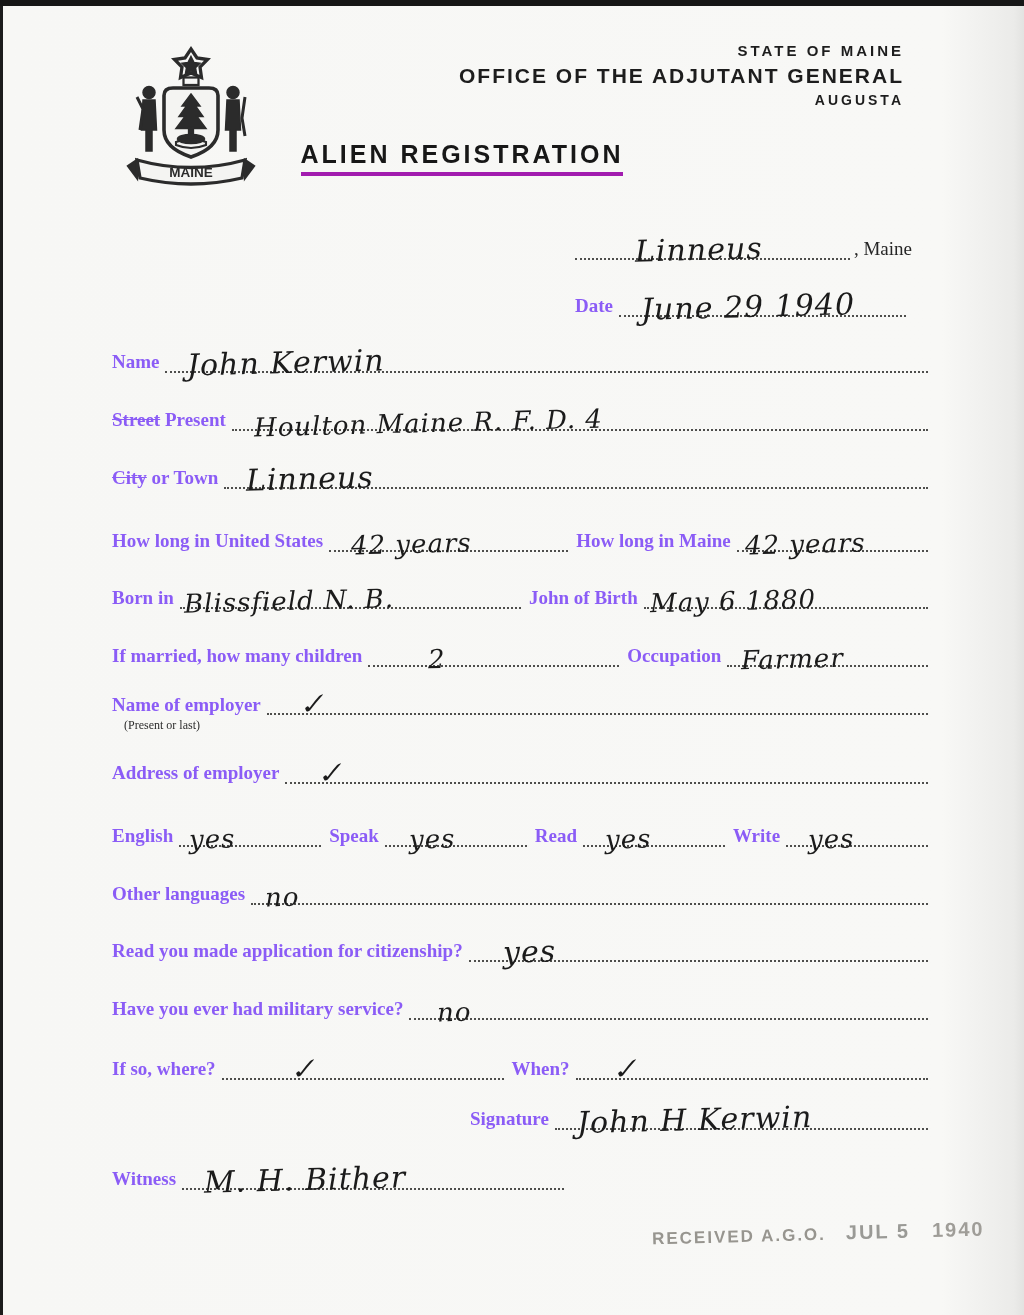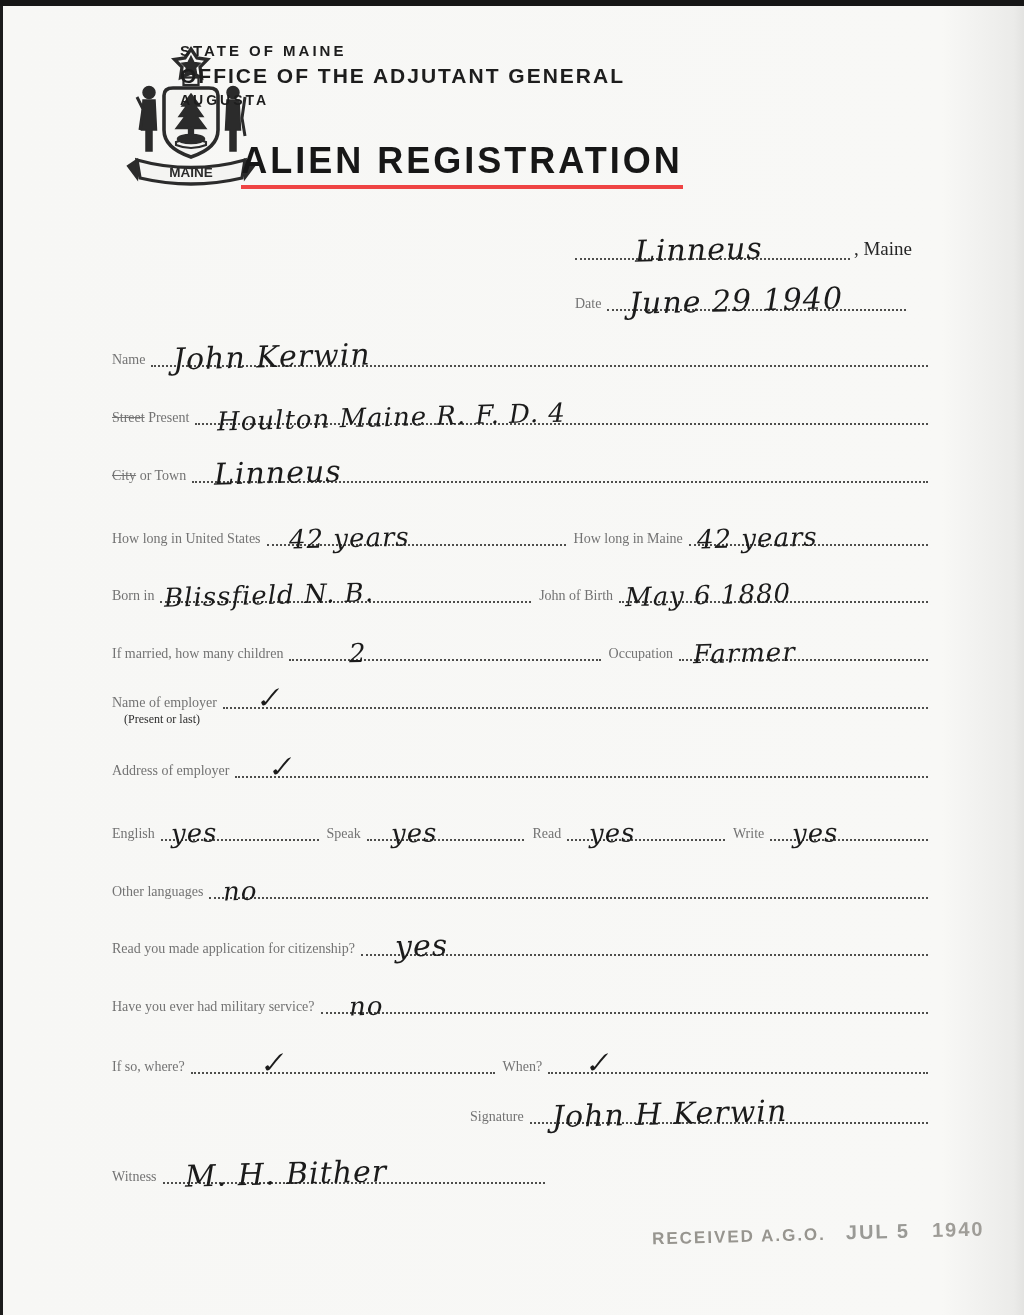--- a/index.html
+++ b/index.html
@@ -9,35 +9,35 @@
     font-family:"Liberation Serif", serif;
     background:linear-gradient(90deg,#f7f7f5 0%,#f8f8f6 92%,#ebebe9 99%,#e3e3e1 100%);
     color:#222;
     overflow:hidden;
   }
   .edge-top { position:absolute; top:0; left:0; width:100%; height:6px; background:#161616; }
   .edge-left { position:absolute; top:6px; left:0; width:3px; height:1309px; background:#1c1c1c; }
 
   
   .seal { position:absolute; left:116px; top:42px; width:150px; height:152px; }
-  .hdr { position:absolute; left:180px; right:120px; text-align:left;
+  .hdr { position:absolute; left:180px; right:120px; text-align:right;
          font-family:"Liberation Sans", sans-serif; font-weight:bold; color:#1d1d1d; }
   .hdr1 { top:42px; font-size:15px; letter-spacing:3px; }
   .hdr2 { top:64px; font-size:21px; letter-spacing:2px; }
   .hdr3 { top:92px; font-size:14px; letter-spacing:3px; }
   .hdr-title { position:absolute; left:0; right:100px; top:140px; text-align:center; }
   .hdr-title span {
     display:inline-block; font-family:"Liberation Sans", sans-serif; font-weight:bold;
-    font-size:36px; letter-spacing:3px; color:#171717;
-    border-bottom:4px solid #ef4444; padding-bottom:3px;
+    font-size:25px; letter-spacing:3px; color:#171717;
+    border-bottom:4px solid #a21caf; padding-bottom:3px;
   }
 
   
   .row { position:absolute; left:112px; right:96px; display:flex; align-items:flex-end; }
-  .lbl { font-size:14px; color:#737373; white-space:nowrap; padding-right:6px; line-height:1.1; }
+  .lbl { font-size:19px; color:#8b5cf6; white-space:nowrap; padding-right:6px; line-height:1.1;font-weight:bold; }
   .struck { text-decoration:line-through; }
   .fill { flex:1 1 auto; position:relative; height:5px; border-bottom:2px dotted #4e4e4c; min-width:30px; }
   .fill-fixed { flex:0 0 auto; }
   .hw {
     position:absolute; bottom:-7px; left:22px; white-space:nowrap;
     font-family:"DejaVu Serif", serif; font-style:italic; font-weight:500;
     font-size:26px; color:#1b1b1b; letter-spacing:1px; transform:rotate(-1.5deg);
     line-height:1;
   }
   .hw-big { font-size:30px; }

